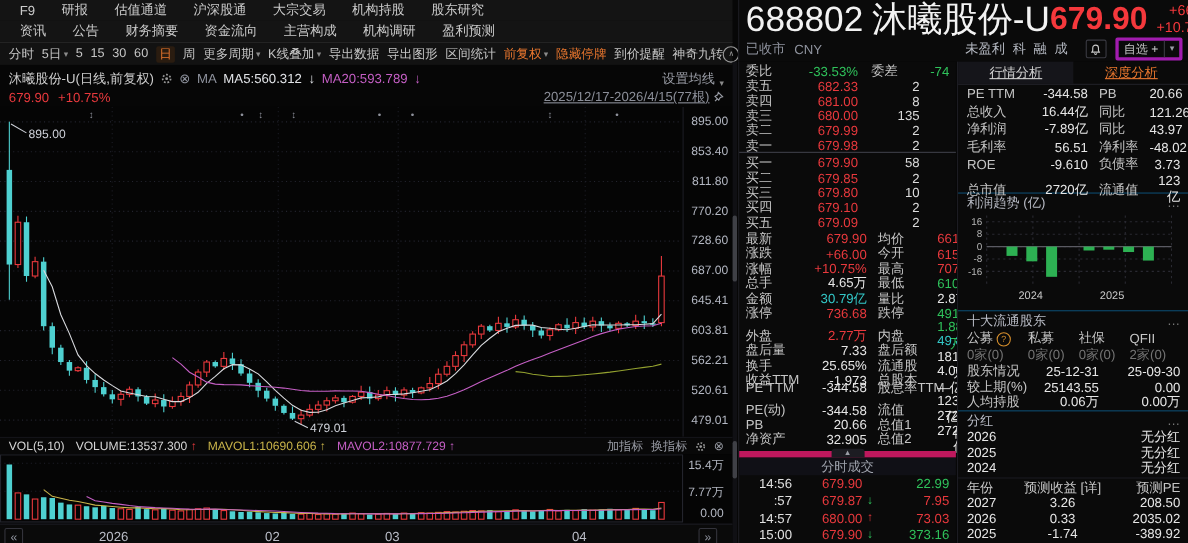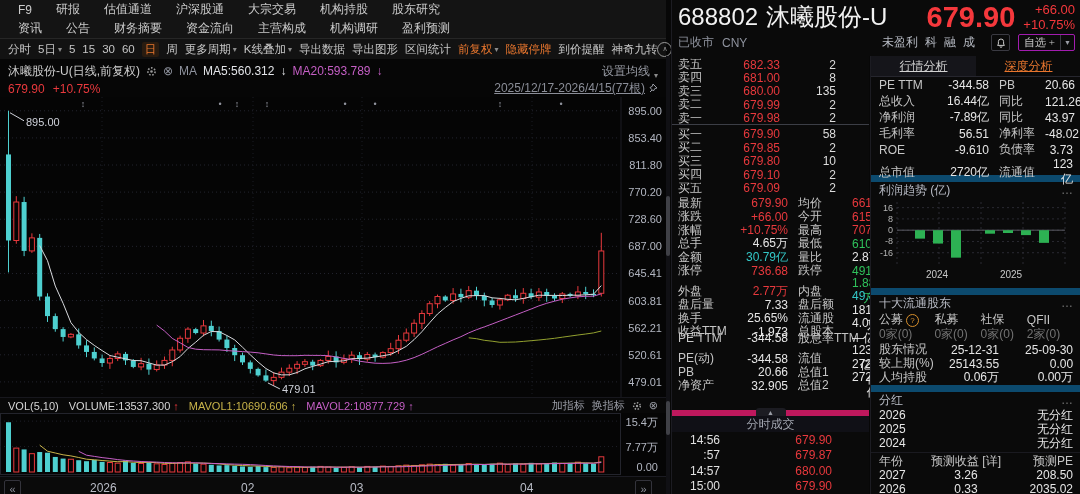--- a/index.html
+++ b/index.html
@@ -36,60 +36,60 @@
   .volpane{position:relative;height:63px;background:#050505;}
   .vlabel{position:absolute;right:8px;font-size:11px;color:#b3b7c2;}
   .xaxis{position:relative;height:23px;border-top:1px solid #1b1b22;color:#b9bcc6;background:#0a0a0a;}
   .navbox{position:absolute;top:3px;width:15px;height:15px;border:1px solid #33333b;border-radius:2px;display:flex;align-items:center;justify-content:center;color:#8f939e;font-size:11px;cursor:pointer;}
   .xlab{position:absolute;top:4px;}
   .vscroll{position:absolute;left:666px;top:56px;width:4px;height:438px;background:#101014;}
   .vthumb{position:absolute;left:0;width:4px;border-radius:2px;background:#3f4046;}
   
   .rheader{position:absolute;left:671px;top:0;width:409px;height:56px;background:#0a0a0a;border-left:1px solid #1c1c22;}
   .rh1{display:flex;align-items:flex-start;padding:2px 6px 0;}
-  .rcode,.rname{font-size:24px;color:#f2f2f2;line-height:30px;white-space:nowrap;}
+  .rcode,.rname{font-size:32px;color:#f2f2f2;line-height:30px;white-space:nowrap;}
   .rname{margin-left:8px;}
   .rprice{font-size:29px;font-weight:bold;color:#f5383c;margin-left:auto;line-height:31px;}
   .rchg{display:flex;flex-direction:column;margin-left:8px;font-size:13px;color:#f5383c;line-height:15px;text-align:right;}
   .rh2{display:flex;align-items:center;padding:1px 6px 0;font-size:12px;color:#8f939e;gap:8px;}
   .rtags{margin-left:auto;display:flex;gap:7px;color:#b6bac3;align-items:center;}
   .iconbox{display:inline-flex;width:17px;height:15px;border:1px solid #3a3a42;border-radius:2px;align-items:center;justify-content:center;cursor:pointer;}
-  .watchbox{display:inline-flex;border:1px solid #a21caf;border-radius:2px;font-size:11px;color:#c9c9c9;height:15px;align-items:stretch;cursor:pointer;font-family:Liberation Serif, serif;}
+  .watchbox{display:inline-flex;border:3px solid #a21caf;border-radius:2px;font-size:11px;color:#c9c9c9;height:15px;align-items:stretch;cursor:pointer;}
   .wseg{padding:0 5px;display:flex;align-items:center;}
   .wcaret{border-left:1px solid #3a3a42;padding:0 3px;font-size:7px;display:flex;align-items:center;color:#9a9da6;}
   
   .mid{position:absolute;left:671px;top:56px;width:197px;height:438px;background:#0a0a0a;border-left:1px solid #1c1c22;}
   .obtop{display:grid;grid-template-columns:34px 68px 48px 1fr;height:14px;align-items:center;padding:0 6px;}
   .obtop .v{text-align:right;}
   .bookrow{display:grid;grid-template-columns:40px 62px 56px 1fr;height:13.4px;align-items:center;padding:0 6px;}
   .lbl{color:#c6c6c6;white-space:nowrap;}
   .prc{text-align:right;}
   .qty{text-align:right;color:#dcdcdc;}
   .booksep{height:1px;background:#3c3e46;margin:1px 0;}
   .statrow{display:grid;grid-template-columns:56px 54px 64px 1fr;height:13.5px;align-items:center;padding:0 6px;}
   .statrow .lbl2{padding-left:10px;}
   .val{text-align:right;color:#e6e6e6;}
   .val.red{color:#e8393d;} .val.green{color:#2fc25b;} .val.cyan{color:#33c7c7;}
   .tape{position:absolute;left:0;right:0;bottom:0;border-top:6px solid #be185d;}
   .tapetab{position:absolute;top:-8px;left:50%;transform:translateX(-50%);width:30px;height:8px;background:#1c1c22;border-radius:3px 3px 0 0;color:#9a9da6;font-size:7px;display:flex;align-items:center;justify-content:center;cursor:pointer;}
   .tapehead{height:16px;background:#101016;color:#9fa3ad;text-align:center;line-height:16px;}
-  .taperow{display:grid;grid-template-columns:42px 64px 14px 1fr;height:15.5px;align-items:center;padding:0 6px;gap:48px;}
+  .taperow{display:grid;grid-template-columns:42px 64px 14px 1fr;height:15.5px;align-items:center;padding:0 6px;}
   .ttime{text-align:right;color:#e0e0e0;}
   .tprc{text-align:right;}
   .tarrow{font-size:11px;text-align:center;}
   .tarrow.red{color:#e8393d;} .tarrow.green{color:#2fc25b;}
   .tamt{text-align:right;}
   
   .right{position:absolute;left:870px;top:56px;width:210px;height:438px;background:#0a0a0a;border-left:1px solid #1c1c22;}
   .rtabs{display:flex;height:20px;border-bottom:1px solid #26262e;}
   .rtab{flex:1;display:flex;align-items:center;justify-content:center;color:#d2d2d2;background:#15151a;cursor:pointer;text-decoration:underline;}
   .rtab.active{color:#e8762e;background:#0a0a0a;}
   .astat{display:grid;grid-template-columns:52px 58px 56px 1fr;height:16px;align-items:center;padding:0 8px;}
   .astat .lbl2{padding-left:10px;}
-  .sechead{display:flex;align-items:center;height:16px;padding:0 8px;color:#b9bcc6;border-top:7px solid #0c4a6e;margin-top:2px;}
+  .sechead{display:flex;align-items:center;height:16px;padding:0 8px;color:#b9bcc6;border-top:1px solid #0c4a6e;margin-top:2px;}
   .more{margin-left:auto;color:#777;cursor:pointer;}
   #profitChart{height:88px;}
   .hcols{display:grid;grid-template-columns:1.2fr 1fr 1fr 1fr;padding:0 8px;height:15px;align-items:center;color:#c6c6c6;}
   .hcols.vals{color:#737373;}
   .qicon{display:inline-flex;width:11px;height:11px;border-radius:50%;border:1px solid #d78f2c;color:#d78f2c;font-size:8px;align-items:center;justify-content:center;margin-left:3px;}
   .hrow{display:grid;grid-template-columns:70px 1fr 74px;padding:0 8px;height:14px;align-items:center;}
   .hrow .val{text-align:right;}
   .divrow{display:flex;padding:0 8px;height:14px;align-items:center;color:#e6e6e6;}
   .divrow .dval{margin-left:auto;}
   .fhead{display:grid;grid-template-columns:50px 1fr 70px;padding:0 8px;height:15px;color:#c6c6c6;align-items:center;}
@@ -563,20 +563,26 @@
           </svg>
       </span>
       <span class="watchbox">
         <span class="wseg">自选 +</span>
         <span class="wcaret">▼</span>
       </span>
     </div>
   </div>
 
   <div class="mid">
+    <div class="obtop">
+      <span class="lbl">委比</span>
+      <span class="v green">-33.53%</span>
+      <span class="lbl" style="padding-left:12px;">委差</span>
+      <span class="v green">-74</span>
+    </div>
     <div>
 
     <div class="bookrow">
           <span class="lbl">卖五</span>
           <span class="prc red">682.33</span>
           <span class="qty">2</span>
           <span></span>
         </div>
         <div class="bookrow">
           <span class="lbl">卖四</span>

